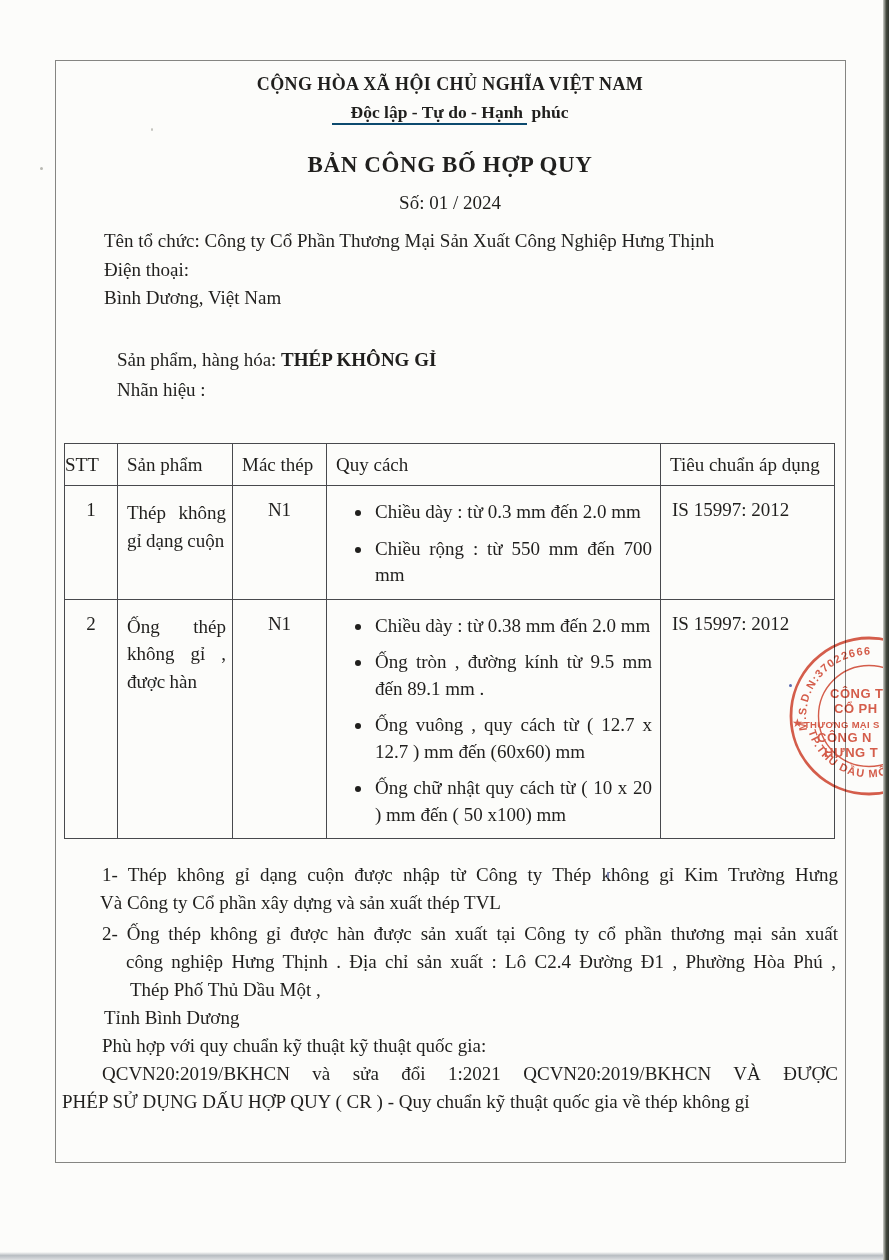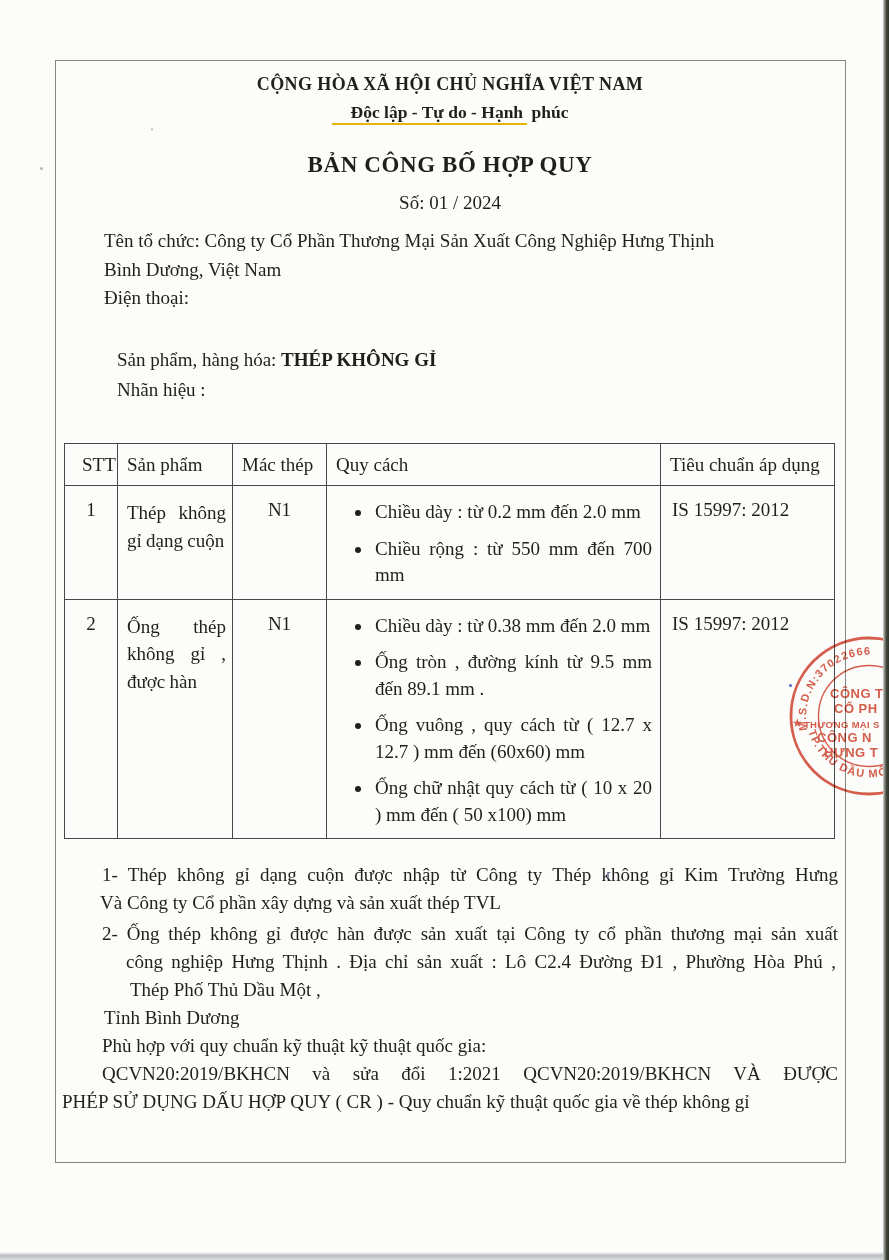--- a/index.html
+++ b/index.html
@@ -9,34 +9,34 @@
     font-family:"Liberation Serif","DejaVu Serif",serif;
   }
   .frame {
     position:absolute; left:55px; top:60px; width:789px; height:1101px;
     border:1px solid #858582; background:transparent;
   }
   
   .center-line { position:absolute; left:55px; width:790px; text-align:center; }
   .nat1 { top:74px; font-size:18px; font-weight:bold; letter-spacing:.4px; }
   .nat2 { top:102px; font-size:17.5px; font-weight:bold; }
-  .nat2 .uline { border-bottom:2px solid #eab308; padding:0 4px 1px 19px; }
+  .nat2 .uline { border-bottom:2px solid #0c4a6e; padding:0 4px 1px 19px; }
   .doc-title { top:152px; font-size:23px; font-weight:bold; letter-spacing:.6px; }
   .doc-no { top:192px; font-size:19px; }
   
   .info-a { position:absolute; left:104px; top:227px; width:692px; font-size:19px; line-height:28.7px; }
   .info-b { position:absolute; left:117px; top:345px; width:680px; font-size:19px; line-height:29.5px; }
   .just { text-align:justify; text-align-last:justify; }
   .bold { font-weight:bold; }
   
   table.spec { position:absolute; left:64px; top:443px; width:770px; border-collapse:collapse; table-layout:fixed; font-size:19px; }
   table.spec th, table.spec td { border:1.5px solid #48494d; font-weight:normal; }
   table.spec thead tr { height:42px; }
   table.spec th { text-align:left; padding:0 2px 0 9px; vertical-align:middle; }
-  table.spec th.c-stt { padding-left:17px; }
+  table.spec th.c-stt { padding-left:0; }
   tbody td { vertical-align:top; }
   td.stt { text-align:center; padding-top:13px; }
   td.sp  { padding:13px 6px 0 9px; text-align:justify; line-height:27.5px; word-spacing:-0.5px; }
   td.mt  { text-align:center; padding-top:13px; }
   td.qc  { padding:4px 8px 0 0; }
   td.qc ul { margin:0; padding:0 0 0 46px; }
   td.qc li { text-align:justify; line-height:26.5px; margin:9px 0 10px 0; padding-left:2px; }
   td.tc  { padding:13px 4px 0 11px; }
   
   .note { position:absolute; font-size:19px; line-height:26px; white-space:nowrap; }
@@ -58,22 +58,22 @@
 
 <div class="frame"></div>
 
 <div class="center-line nat1">CỘNG HÒA XÃ HỘI CHỦ NGHĨA VIỆT NAM</div>
 <div class="center-line nat2"><span class="uline">Độc lập - Tự do - Hạnh</span><span> phúc</span></div>
 <div class="center-line doc-title">BẢN CÔNG BỐ HỢP QUY</div>
 <div class="center-line doc-no">Số: 01 / 2024</div>
 
 <div class="info-a">
   <div>Tên tổ chức: Công ty Cổ Phần Thương Mại Sản Xuất Công Nghiệp Hưng Thịnh</div>
+  <div>Điện thoại:</div>
   <div>Bình Dương, Việt Nam</div>
-  <div>Điện thoại:</div>
 </div>
 <div class="info-b">
   <div><span>Sản phẩm, hàng hóa: </span><span class="bold">THÉP KHÔNG GỈ</span></div>
   <div>Nhãn hiệu :</div>
 </div>
 
 <table class="spec">
   <colgroup>
     <col style="width:53px">
       <col style="width:115px">
@@ -90,21 +90,21 @@
       <th>Tiêu chuẩn áp dụng</th>
     </tr>
   </thead>
   <tbody>
     <tr style="height:97px">
       <td class="stt">1</td>
       <td class="sp">Thép không gỉ dạng cuộn</td>
       <td class="mt">N1</td>
       <td class="qc">
         <ul>
-          <li>Chiều dày : từ 0.2 mm đến 2.0 mm</li>
+          <li>Chiều dày : từ 0.3 mm đến 2.0 mm</li>
           <li>Chiều rộng : từ 550 mm đến 700 mm</li>
         </ul>
       </td>
       <td class="tc">IS 15997: 2012</td>
     </tr>
     <tr style="height:226px">
       <td class="stt">2</td>
       <td class="sp">Ống thép không gỉ , được hàn</td>
       <td class="mt">N1</td>
       <td class="qc">

